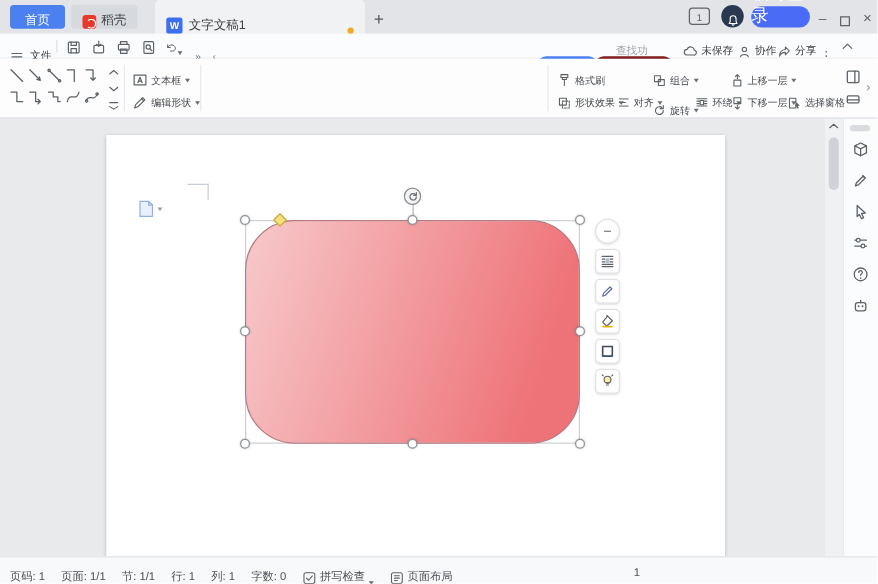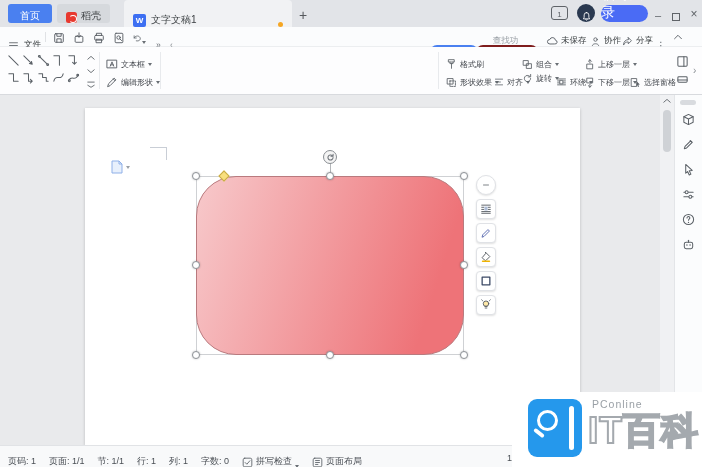--- a/index.html
+++ b/index.html
@@ -326,21 +326,21 @@
         <span class="crt"></span>
     </div>
     <div class="rbtn" style="left:522px;top:9px">
       <svg class="ic" width="11" height="11" viewBox="0 0 14 14">
           <rect x="2" y="2" width="6" height="6"></rect>
           <rect x="6" y="6" width="6" height="6"></rect>
         </svg>
       <span>组合</span>
         <span class="crt"></span>
     </div>
-    <div class="rbtn" style="left:522px;top:23px">
+    <div class="rbtn" style="left:522px;top:33px">
       <svg class="ic" width="11" height="11" viewBox="0 0 14 14">
           <path d="M11 7a4 4 0 1 1-1.2-2.9"></path>
           <path d="M11 1.8V5H7.8"></path>
         </svg>
       <span>旋转</span>
         <span class="crt"></span>
     </div>
     <div class="rbtn" style="left:556px;top:27px">
       <svg class="ic" width="11" height="11" viewBox="0 0 14 14">
           <path d="M2 2.5h10M2 5h2.5M9.5 5H12M2 7.5h2.5M9.5 7.5H12M2 10h10"></path>
@@ -522,23 +522,14 @@
             <rect x="1.5" y="1.5" width="11" height="11" rx="2"></rect>
             <path d="M4.5 4.5h5M4.5 7h5M4.5 9.5h3"></path>
           </svg>
         <span>页面布局</span>
       </span>
     </div>
 
     <span class="ab stext" style="left:507px;top:7px">1</span>
   </div>
 
-  <div class="ab wm">
-    <div class="ab wmlogo">
-      <div class="ab wmring"></div>
-      <div class="ab wmhandle"></div>
-      <div class="ab wmbar"></div>
-    </div>
-    <div class="ab wmbrand">PConline</div>
-    <div class="ab wmtitle">IT百科</div>
-  </div>
 
 </div>
 
 </body></html>

